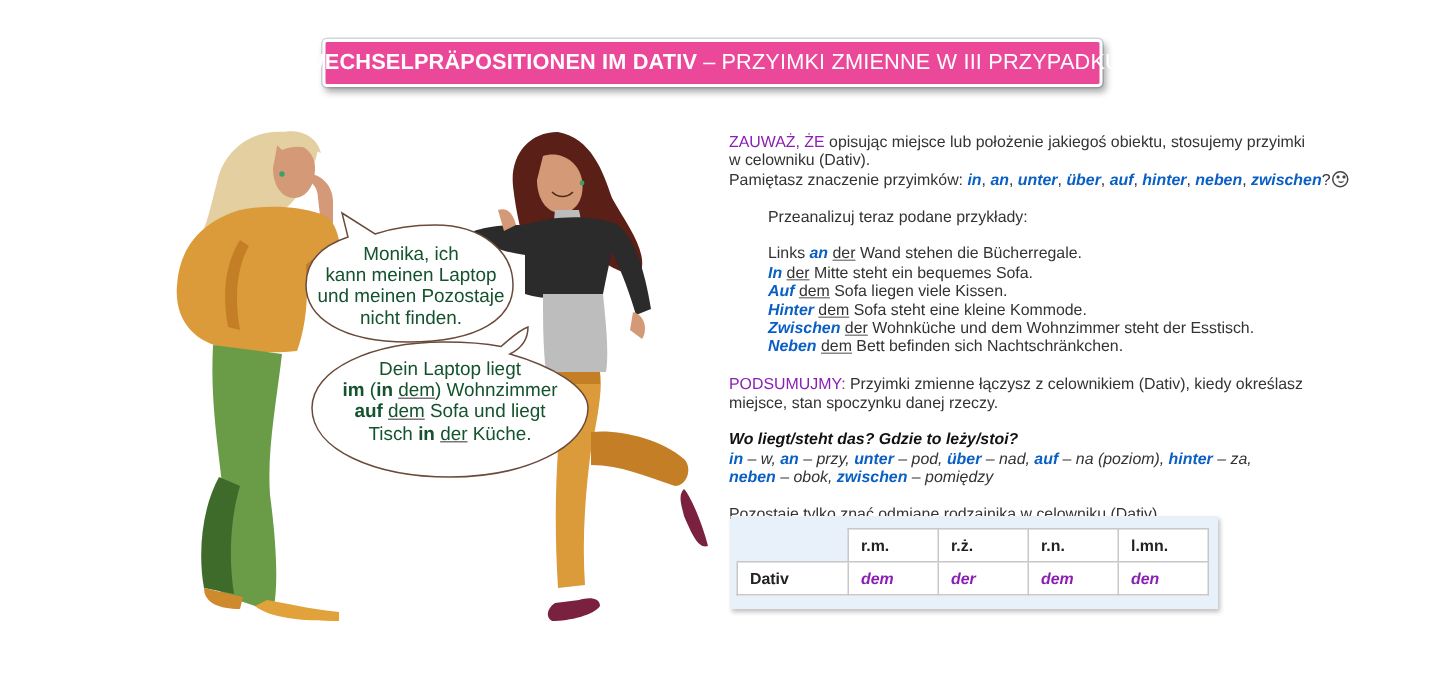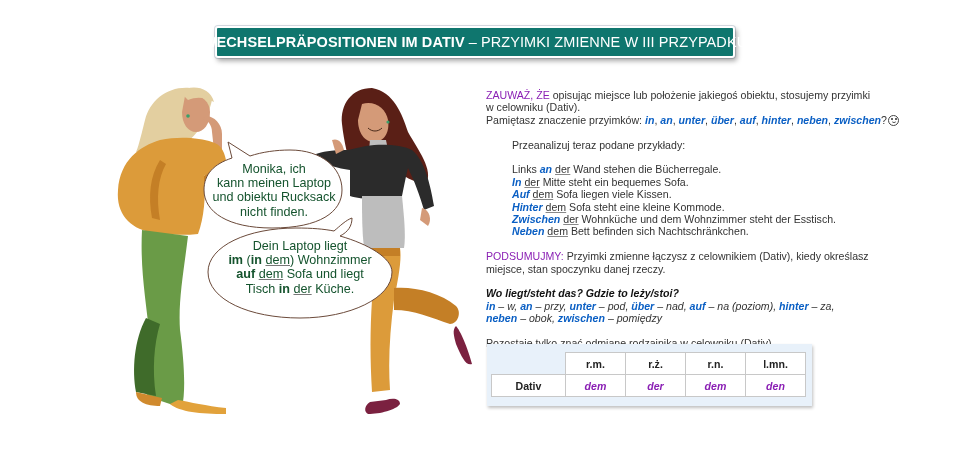--- a/index.html
+++ b/index.html
@@ -1,21 +1,21 @@
 <!DOCTYPE html>
 <html><head>
 <meta charset="utf-8">
 <style>
   * { box-sizing: border-box; margin: 0; padding: 0; }
   html, body { width: 960px; height: 450px; background: #ffffff; overflow: hidden; }
   body { position: relative; font-family: "Liberation Sans", "DejaVu Sans", sans-serif; color: #333; }
 
   .title-bar {
     position: absolute; left: 215px; top: 26px; width: 520px; height: 32px;
-    background: #0f766e; border: 2px solid #ffffff; border-radius: 3px;
+    background: #ec4899; border: 2px solid #ffffff; border-radius: 3px;
     box-shadow: 2px 3px 5px rgba(0,0,0,0.35), 0 0 0 1px #d8dde5;
     display: flex; align-items: center; justify-content: center;
     color: #ffffff; font-size: 14.5px; letter-spacing: 0.1px; white-space: nowrap;
   }
   .title-bar .bold { font-weight: bold; }
   .title-bar .sep { margin: 0 4px; }
 
   .illustration { position: absolute; left: 100px; top: 80px; width: 390px; height: 345px; }
   .illustration svg { position: absolute; left: 0; top: 0; }
 
@@ -36,21 +36,21 @@
   .boldital { font-weight: bold; font-style: italic; color: #111; }
   .smiley { display: inline-block; width: 11px; height: 11px; border: 1px solid #444; border-radius: 50%; position: relative; vertical-align: -2px; margin-left: 1px; }
   .smiley::before { content: ""; position: absolute; left: 2px; top: 2.5px; width: 1.5px; height: 1.5px; background: #444; border-radius: 50%; box-shadow: 4px 0 0 #444; }
   .smiley::after { content: ""; position: absolute; left: 2.5px; top: 4px; width: 4px; height: 2.5px; border-bottom: 1px solid #444; border-radius: 0 0 3px 3px; }
 
   .table-panel {
     position: absolute; left: 487px; top: 344px; width: 325px; height: 62px;
     background: #e8f1fa; box-shadow: 1px 2px 3px rgba(0,0,0,0.25);
   }
   .dtable { position: absolute; left: 4px; top: 8px; border-collapse: collapse; font-size: 10.6px; }
-  .dtable td { height: 22px; padding: 0 8px; border: 1px solid #c8c8c8; background: #fff; color: #222; text-align: center; }
+  .dtable td { height: 22px; padding: 0 8px; border: 1px solid #c8c8c8; background: #fff; color: #222; }
   .dtable td.corner { border: none; border-bottom: 1px solid #c8c8c8; background: transparent; width: 74px; }
   .dtable td.hdr { font-weight: bold; width: 60px; }
   .dtable td.rowhdr { font-weight: bold; width: 74px; }
   .dtable td.val { color: #8a1fb4; font-weight: bold; font-style: italic; }
 </style>
 </head>
 <body>
 
 <div class="title-bar">
   <span class="bold">WECHSELPRÄPOSITIONEN IM DATIV</span>
@@ -107,21 +107,21 @@
     </g>
 
     <path d="M228 142 L250 156 C262 152 276 150 290 150 C322 150 342 168 342 190 C342 212 320 228 272 228 C228 228 204 212 204 190 C204 174 214 164 232 158 Z" fill="#ffffff" stroke="#6b4a3a" stroke-width="1"></path>
 
     <path d="M352 218 C352 226 348 232 340 236 C368 244 392 258 392 272 C392 298 350 318 300 318 C250 318 208 300 208 272 C208 246 248 228 296 228 C312 228 324 229 334 231 C340 226 346 220 352 218 Z" fill="#ffffff" stroke="#6b4a3a" stroke-width="1"></path>
   </svg>
 
   <div class="bubble-text" style="left:106px; top:82px; width:136px;">
     <div>Monika, ich</div>
     <div>kann meinen Laptop</div>
-    <div>und obiektu Rucksack</div>
+    <div>und meinen Pozostaje</div>
     <div>nicht finden.</div>
   </div>
 
   <div class="bubble-text" style="left:110px; top:159px; width:180px;">
     <div>Dein Laptop liegt</div>
     <div><b>im</b><span> (</span><b>in</b><span> </span><u>dem</u><span>) Wohnzimmer</span></div>
     <div><b>auf</b><span> </span><u>dem</u><span> Sofa und liegt</span></div>
     <div><span>Tisch </span><b>in</b><span> </span><u>der</u><span> Küche.</span></div>
   </div>
 </div>

